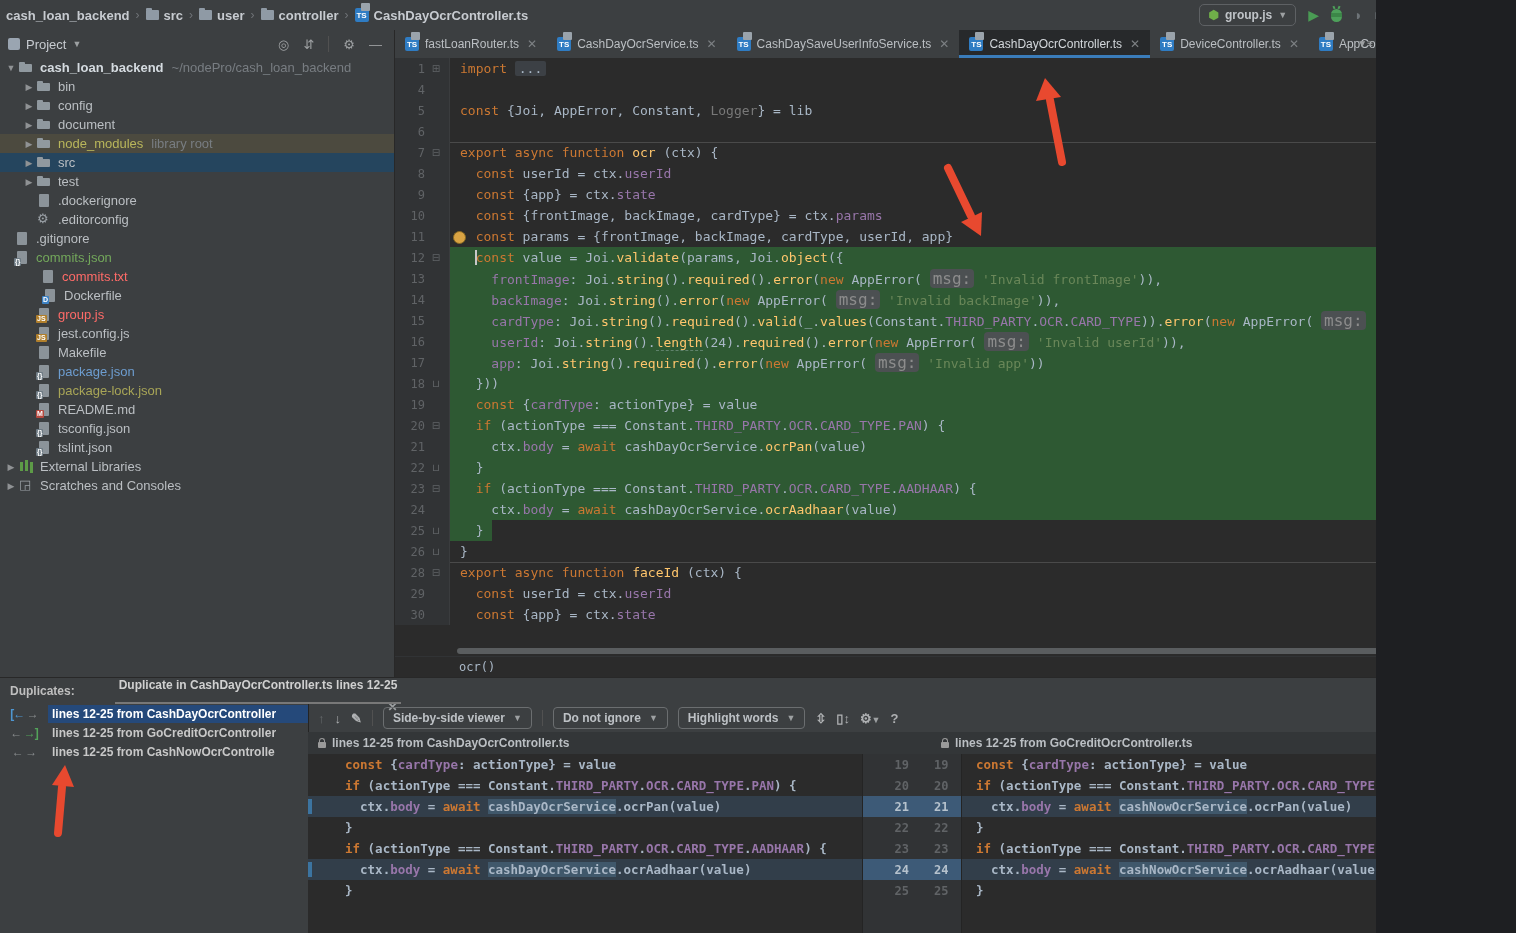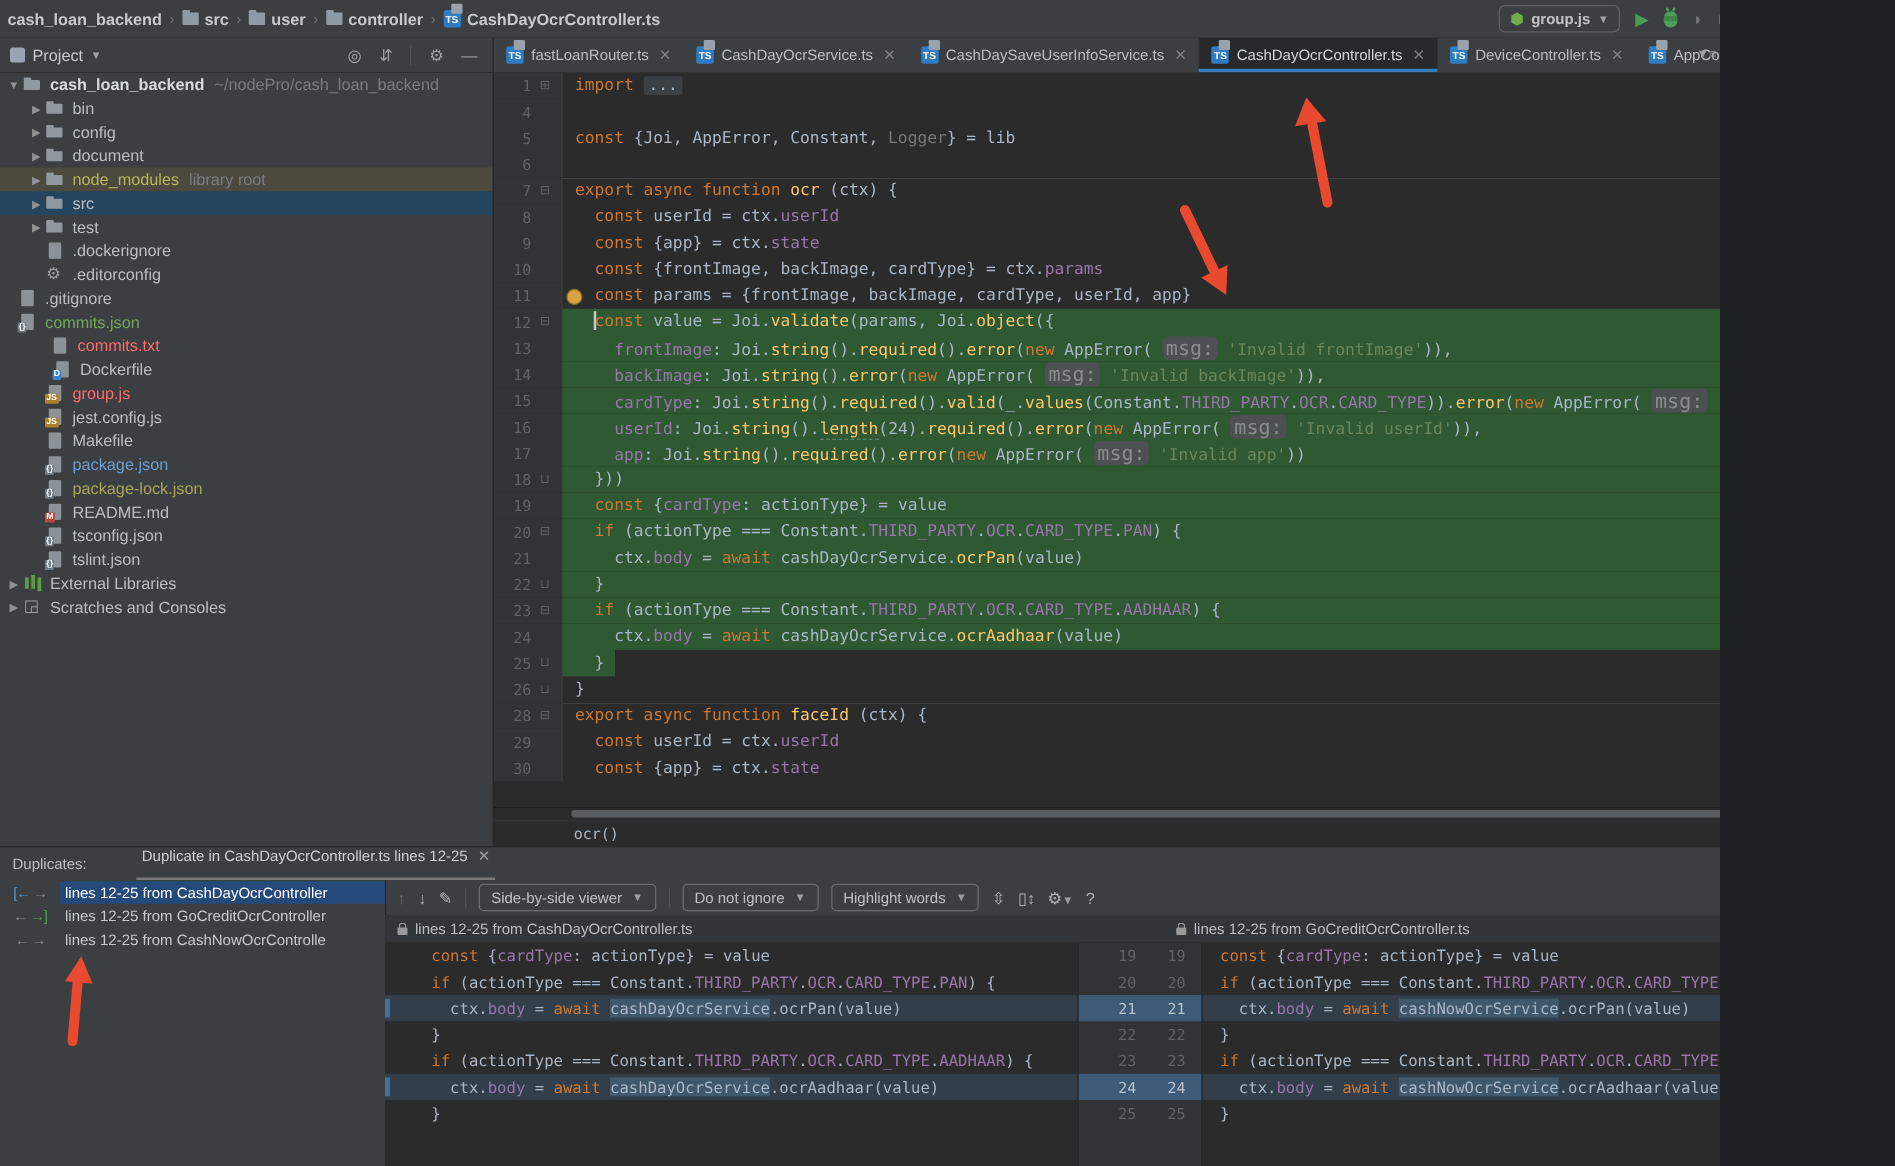--- a/index.html
+++ b/index.html
@@ -1,16 +1,16 @@
 <!DOCTYPE html>
 <html><head>
 <meta charset="utf-8">
 <style>
   html,body{margin:0;padding:0;background:#1e1f22;}
-  #app{position:relative;width:1376px;height:933px;overflow:hidden;background:#000000;
+  #app{position:relative;width:1376px;height:933px;overflow:hidden;background:#14532d;
        font-family:"Liberation Sans",sans-serif;-webkit-font-smoothing:antialiased;}
 
   
   #titlebar{position:absolute;left:0;top:0;width:1516px;height:30px;background:#3c3f41;
             border-bottom:1px solid #282828;display:flex;align-items:center;}
   .crumbs{display:flex;align-items:center;gap:4px;padding-left:6px;white-space:nowrap;}
   .crumb{color:#c7cbd0;font-size:13px;font-weight:bold;display:flex;align-items:center;gap:5px;}
   .crumb-sep{color:#6f7377;font-size:12px;padding:0 2px;}
   .mini-folder{width:13px;height:10px;background:#8f9aa5;border-radius:1px;position:relative;display:inline-block;}
   .mini-folder::before{content:"";position:absolute;left:0;top:-2px;width:6px;height:3px;background:#8f9aa5;border-radius:1px;}
@@ -82,24 +82,24 @@
   .tk-fold{background:#3c4045;color:#a9b7c6;border-radius:2px;padding:0 4px;}
   .tk-w{background:#40586b;}
   .tk-caret{display:inline-block;width:2px;height:15px;background:#c8c8c8;vertical-align:-3px;margin:0 -1px;}
   #marginguide{position:absolute;left:1026px;top:0;width:1px;height:588px;background:rgba(160,160,160,0.18);}
   #hscroll{position:absolute;left:395px;top:646px;width:1121px;height:10px;background:#2b2b2b;}
   #hscroll .thumb{position:absolute;left:62px;top:2px;width:1045px;height:6px;background:#5a5d5f;border-radius:3px;}
   #ctxbar{position:absolute;left:395px;top:656px;width:1121px;height:21px;background:#2b2b2b;border-top:1px solid #313335;
           color:#a9b7c6;font-size:12px;line-height:21px;padding-left:64px;font-family:"DejaVu Sans Mono",monospace;box-sizing:border-box;}
 
   
-  #dup{position:absolute;left:0;top:677px;width:1516px;height:256px;background:#3c3f41;border-top:1px solid #282828;overflow:hidden;}
+  #dup{position:absolute;left:0;top:677px;width:1516px;height:256px;background:#3c3f41;border-top:1px solid #282828;overflow:hidden;font-weight:bold;}
   #dup-hdr{position:absolute;left:0;top:0;width:100%;height:26px;display:flex;align-items:center;}
   #dup-hdr .dtitle{color:#bfbfbf;font-size:12px;padding-left:10px;}
-  #dup-tab{margin-left:40px;color:#d0d0d0;font-size:12px;height:26px;display:flex;align-items:flex-start;gap:8px;position:relative;padding:0 4px;}
+  #dup-tab{margin-left:40px;color:#d0d0d0;font-size:12px;height:26px;display:flex;align-items:flex-end;gap:8px;position:relative;padding:0 4px;flex-direction:column;}
   #dup-tab::after{content:"";position:absolute;left:0;right:0;bottom:0;height:2px;background:#787878;}
   #dup-tab .x{color:#9da0a2;}
   #dup-gear{position:absolute;right:14px;top:5px;color:#9da0a2;font-size:14px;}
   #dup-list{position:absolute;left:0;top:26px;width:308px;bottom:0;border-right:1px solid #242424;}
   .ditem{height:18px;display:flex;align-items:center;font-size:12px;color:#c8c8c8;white-space:nowrap;margin-top:1px;}
   .dicons{width:48px;flex:none;text-align:center;font-size:12px;letter-spacing:-1px;}
   .ditem .lbl{flex:1;overflow:hidden;height:18px;line-height:18px;padding-left:4px;}
   .ditem.sel .lbl{background:#25497a;color:#fff;}
   .ar-gray{color:#8a8d8f;} .ar-blue{color:#4e96d1;} .ar-green{color:#53a35a;}
   #dup-toolbar{position:absolute;left:308px;top:26px;right:0;height:28px;display:flex;align-items:center;gap:10px;padding-left:10px;}

